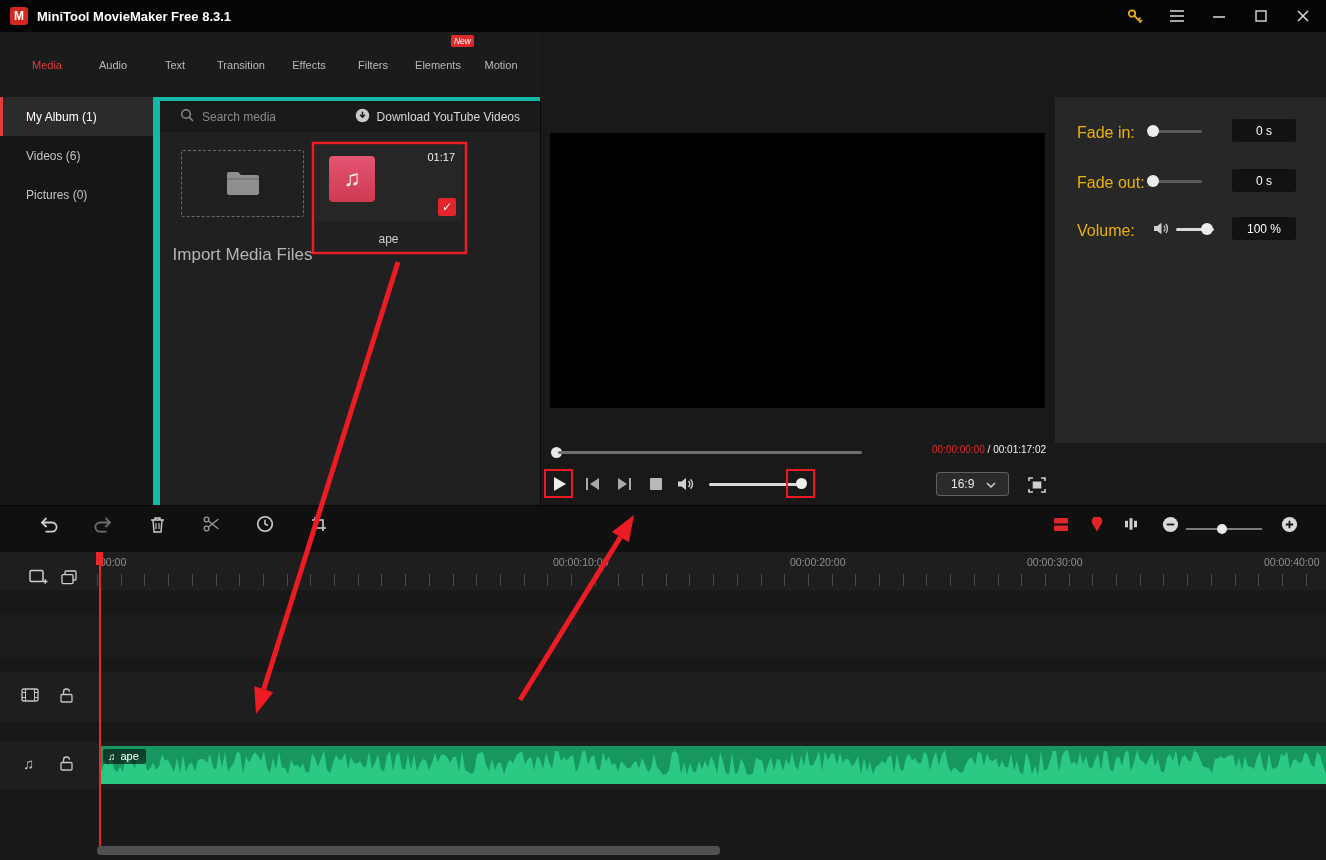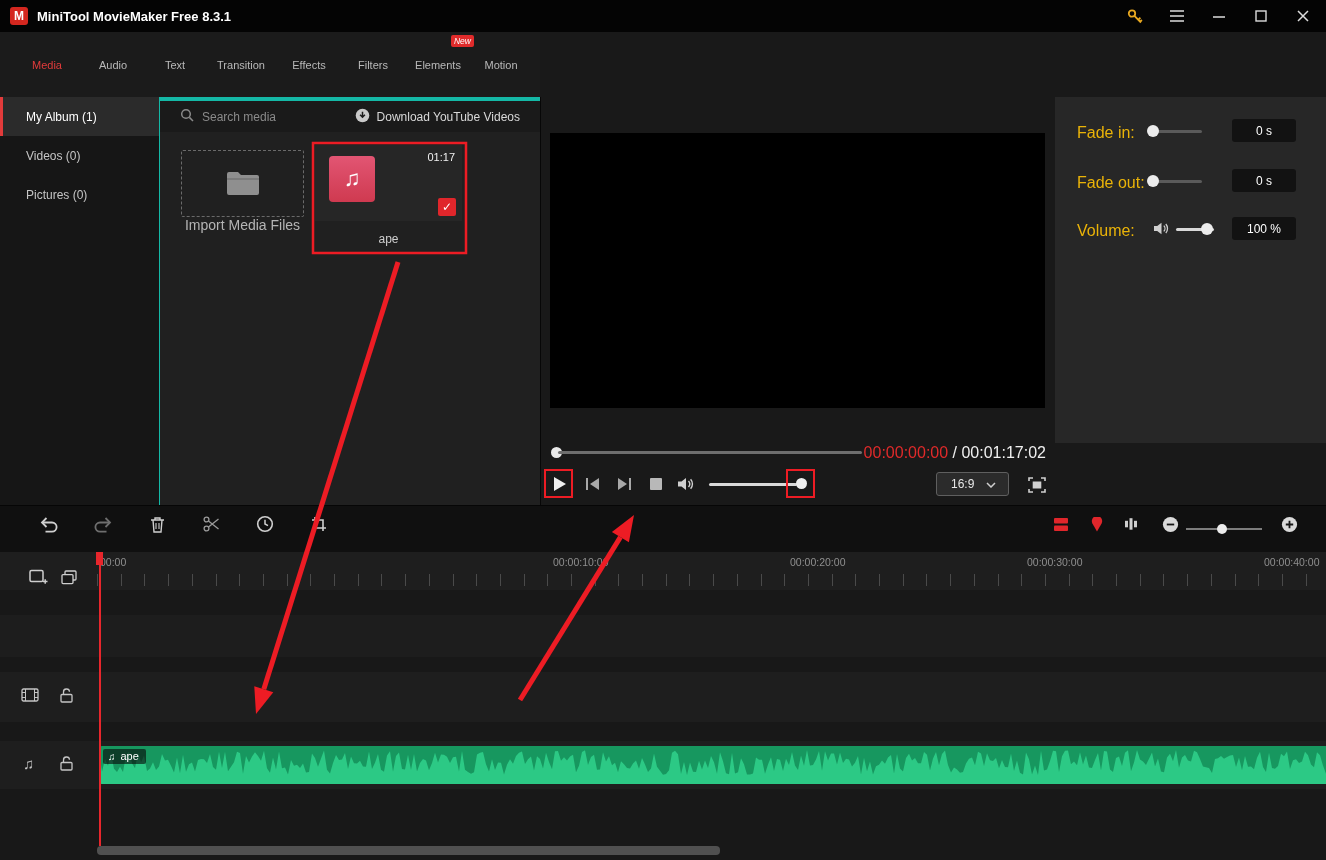--- a/index.html
+++ b/index.html
@@ -21,45 +21,45 @@
   .tab.active{color:#e23b3b}
   .badge{position:absolute;top:3px;right:-4px;background:#e02b2b;color:#fff;font-size:8.5px;font-style:italic;padding:1px 3px;border-radius:2px;line-height:1.2}
 
   
   .pheader{position:absolute;left:540px;top:32px;width:515px;height:65px;background:#191919;border-left:1px solid #070707;display:flex;align-items:center;padding-left:14px}
   .mheader{position:absolute;left:1055px;top:32px;width:271px;height:65px;background:#272727;display:flex;align-items:center;padding-left:22px}
   .sect-title{font-size:13px;color:#ededed}
   .export{position:absolute;right:39px;top:0;height:65px;display:flex;align-items:center;gap:7px;color:#ededed;font-size:13px;cursor:pointer}
 
   
-  .sidebar{position:absolute;left:0;top:97px;width:160px;height:408px;background:#161616;border-right:1px solid #14b8a6}
+  .sidebar{position:absolute;left:0;top:97px;width:160px;height:408px;background:#161616;border-right:7px solid #14b8a6}
   .side-item{height:39px;display:flex;align-items:center;padding-left:23px;color:#c5c5c5;font-size:12px;cursor:pointer;border-left:3px solid transparent}
   .side-item.active{background:#2b2b2b;border-left-color:#e23b3b;color:#fff}
 
   
   .library{position:absolute;left:160px;top:97px;width:380px;height:408px;background:#202020}
   .lib-top{height:35px;background:#1a1a1a;border-top:4px solid #14b8a6;display:flex;align-items:center;padding:0 20px;gap:8px}
   .search-input{background:transparent;border:none;outline:none;color:#bdbdbd;font-size:12px;width:110px;font-family:inherit}
   .search-input::placeholder{color:#8a8a8a}
   .dl-btn{margin-left:auto;display:flex;align-items:center;gap:7px;color:#d8d8d8;font-size:12px;cursor:pointer}
   .import-box{position:absolute;left:21px;top:53px;width:123px;height:67px;border:1px dashed #6a6a6a;border-radius:2px;display:flex;align-items:center;justify-content:center;cursor:pointer}
-  .import-label{position:absolute;left:0px;top:120px;width:165px;text-align:center;color:#b5b5b5;font-size:14px}
+  .import-label{position:absolute;left:0px;top:148px;width:165px;text-align:center;color:#b5b5b5;font-size:17px}
   .media-item{position:absolute;left:155px;top:48px;width:147px;height:104px;cursor:pointer}
   .thumb{position:absolute;left:0;top:0;width:147px;height:76px;background:#262626}
   .note-sq{position:absolute;left:14px;top:11px;width:46px;height:46px;border-radius:4px;background:linear-gradient(#e25573,#cf3a50);display:flex;align-items:center;justify-content:center;color:#fff;font-size:22px}
   .dur{position:absolute;right:7px;top:6px;color:#f0f0f0;font-size:11px}
   .check{position:absolute;right:6px;bottom:5px;width:18px;height:18px;background:#e0262b;border-radius:2px;color:#fff;font-size:12px;display:flex;align-items:center;justify-content:center}
   .mi-name{position:absolute;left:0;top:87px;width:147px;text-align:center;color:#cfcfcf;font-size:12px}
 
   
   .player{position:absolute;left:540px;top:97px;width:515px;height:408px;background:#191919;border-left:1px solid #070707}
   .video{position:absolute;left:9px;top:36px;width:495px;height:275px;background:#000}
   .seek-handle{position:absolute;left:10px;top:350px;width:11px;height:11px;border-radius:50%;background:#e9e9e9;cursor:pointer}
   .seek-track{position:absolute;left:17px;top:354px;width:304px;height:3px;background:#6e6e6e;border-radius:2px;cursor:pointer}
-  .time{position:absolute;right:9px;top:347px;font-size:16px;white-space:nowrap}
+  .time{position:absolute;right:9px;top:347px;font-size:10px;white-space:nowrap}
   .time .cur{color:#e02a2a}
   .time .sep,.time .tot{color:#f0f0f0}
   .ctl{position:absolute;top:374px;width:26px;height:26px;display:flex;align-items:center;justify-content:center;cursor:pointer}
   .vol-track{position:absolute;left:168px;top:386px;width:88px;height:2.5px;background:#d9d9d9;border-radius:2px;cursor:pointer}
   .vol-handle{position:absolute;left:255px;top:381px;width:11px;height:11px;border-radius:50%;background:#efefef;cursor:pointer}
   .ratio{position:absolute;left:395px;top:375px;width:73px;height:24px;background:#2b2b2b;border:1px solid #5f5f5f;border-radius:3px;display:flex;align-items:center;padding:0 9px 0 14px;gap:12px;color:#e8e8e8;font-size:12px;cursor:pointer}
   .collapse{position:absolute;left:1056px;top:248px;width:13px;height:44px;background:#333;border-radius:0 6px 6px 0;display:flex;align-items:center;justify-content:center;color:#c5c5c5;font-size:13px;cursor:pointer}
 
   
   .props{position:absolute;left:1055px;top:97px;width:271px;height:346px;background:#272727}
@@ -184,21 +184,21 @@
     </div>
   </div>
 
 
 
   <div class="sidebar">
     <div class="side-item active">
       <span>My Album (1)</span>
     </div>
     <div class="side-item">
-      <span>Videos (0)</span>
+      <span>Videos (6)</span>
     </div>
     <div class="side-item">
       <span>Pictures (0)</span>
     </div>
   </div>
 
   <div class="library">
     <div class="lib-top">
       <span>
         <svg width="14" height="14" viewBox="0 0 14 14">

